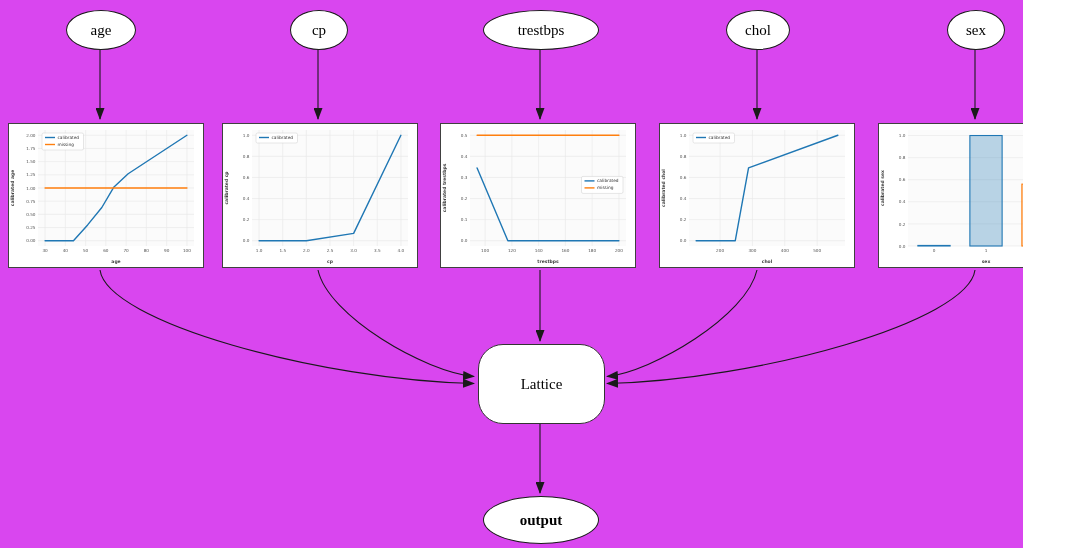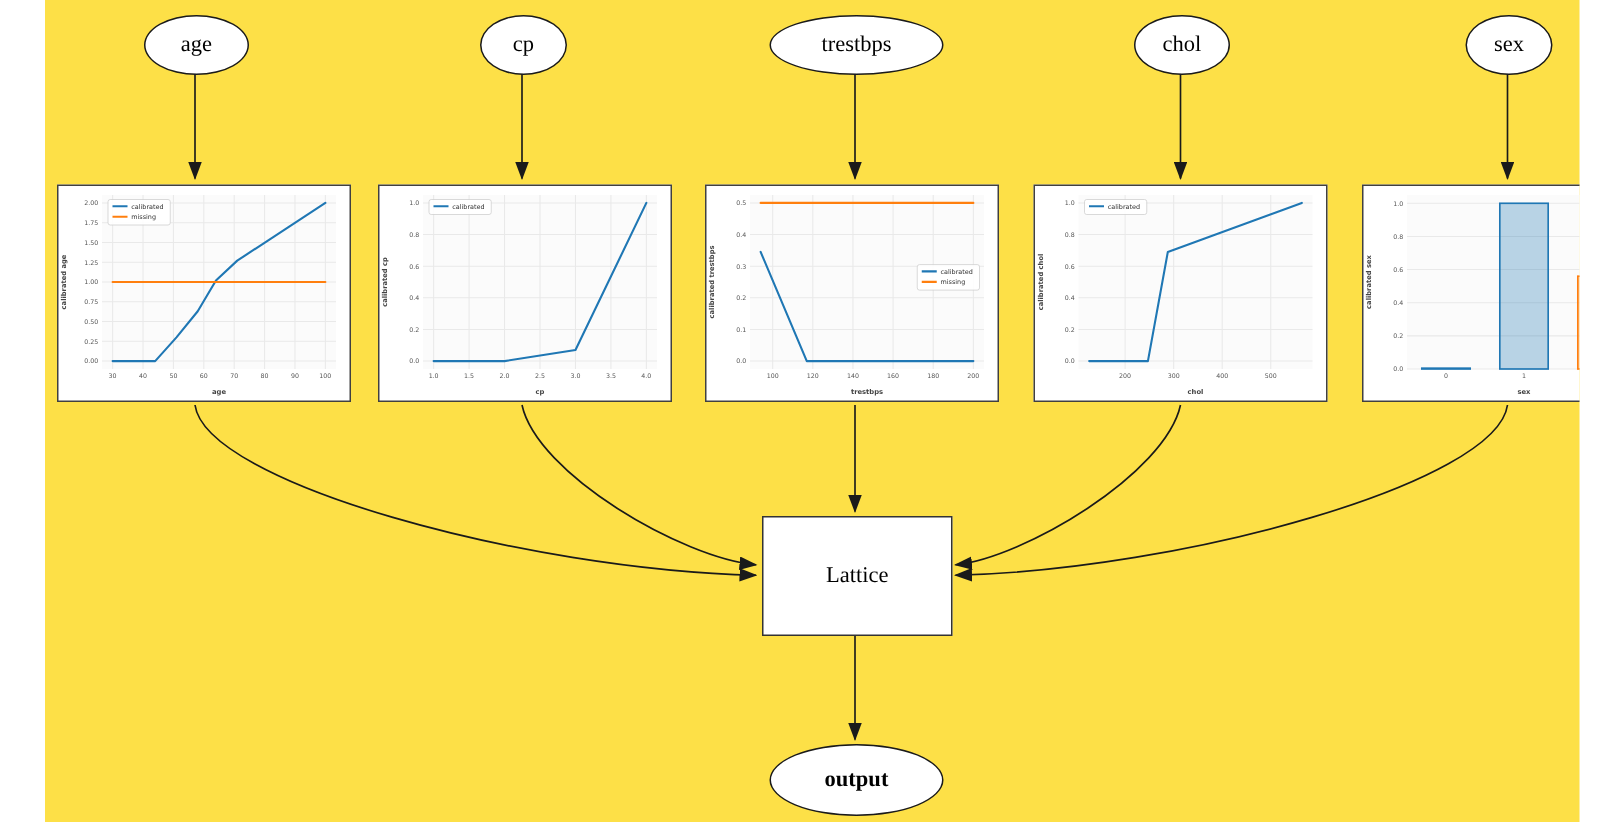--- a/index.html
+++ b/index.html
@@ -1,17 +1,17 @@
 <!DOCTYPE html>
 <html><head>
 <meta charset="utf-8">
 <style>
   html,body{margin:0;padding:0;background:#ffffff;}
-  #canvas{position:relative;width:1023px;height:548px;background:#fde047;overflow:hidden;
-          font-family:"Liberation Serif", serif;margin-left:30px;}
+  #canvas{position:relative;width:1023px;height:548px;background:#d946ef;overflow:hidden;
+          font-family:"Liberation Serif", serif;}
   #edges{position:absolute;left:0;top:0;width:1080px;height:548px;pointer-events:none;}
   .node{position:absolute;display:flex;align-items:center;justify-content:center;
         background:#ffffff;border:1px solid #1a1a1a;color:#000;font-size:15px;}
   .ellipse{border-radius:50%;}
   .rect{border-radius:0;}
   .panel{position:absolute;top:123px;width:196px;height:145px;background:#ffffff;
          border:1.4px solid #404040;box-sizing:border-box;}
   .panel svg{display:block;font-family:"DejaVu Sans", sans-serif;}
 </style>
 </head>
@@ -219,17 +219,17 @@
         <text x="55" y="128" text-anchor="middle" font-size="4.2" fill="#555">0</text>
         <rect x="90.88" y="11.523809523809533" width="32.24" height="110.47619047619047" fill="#1f77b4" fill-opacity="0.3" stroke="#1f77b4" stroke-width="1.1"></rect>
         <text x="107" y="128" text-anchor="middle" font-size="4.2" fill="#555">1</text>
         <rect x="142.88" y="60.13333333333333" width="32.24" height="61.86666666666667" fill="#ff7f0e" fill-opacity="0.3" stroke="#ff7f0e" stroke-width="1.1"></rect>
         <text x="159" y="128" text-anchor="middle" font-size="4.2" fill="#555">missing</text>
         <text x="107" y="138.5" text-anchor="middle" font-size="4.5" fill="#444" font-weight="600">sex</text>
         <text text-anchor="middle" font-size="4.5" fill="#444" font-weight="600" transform="translate(5,64) rotate(-90)">calibrated sex</text>
       </svg>
     </div>
 
-  <div class="node rect" style="left:478px;top:344px;width:125px;height:78px;border-color:#333;">Lattice</div>
+  <div class="node rect" style="left:478px;top:344px;width:125px;height:78px;border-color:#333;border-radius:25px;">Lattice</div>
 
   <div class="node ellipse" style="left:483px;top:496px;width:114px;height:46px;font-weight:bold;">output</div>
 
 </div>
 
 </body></html>

